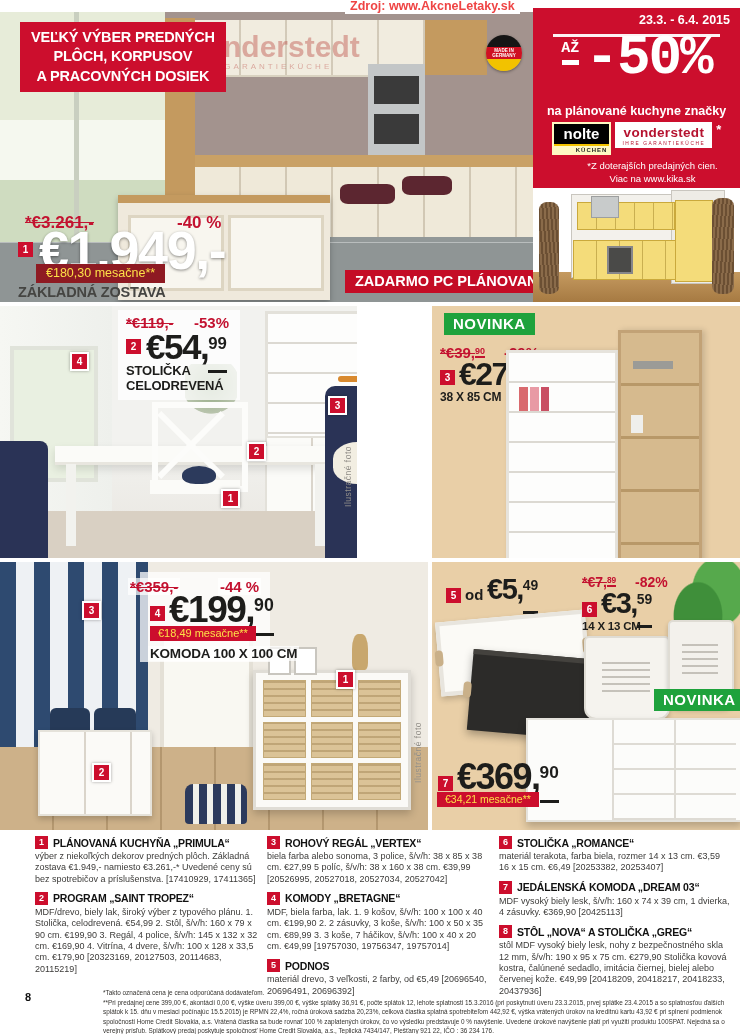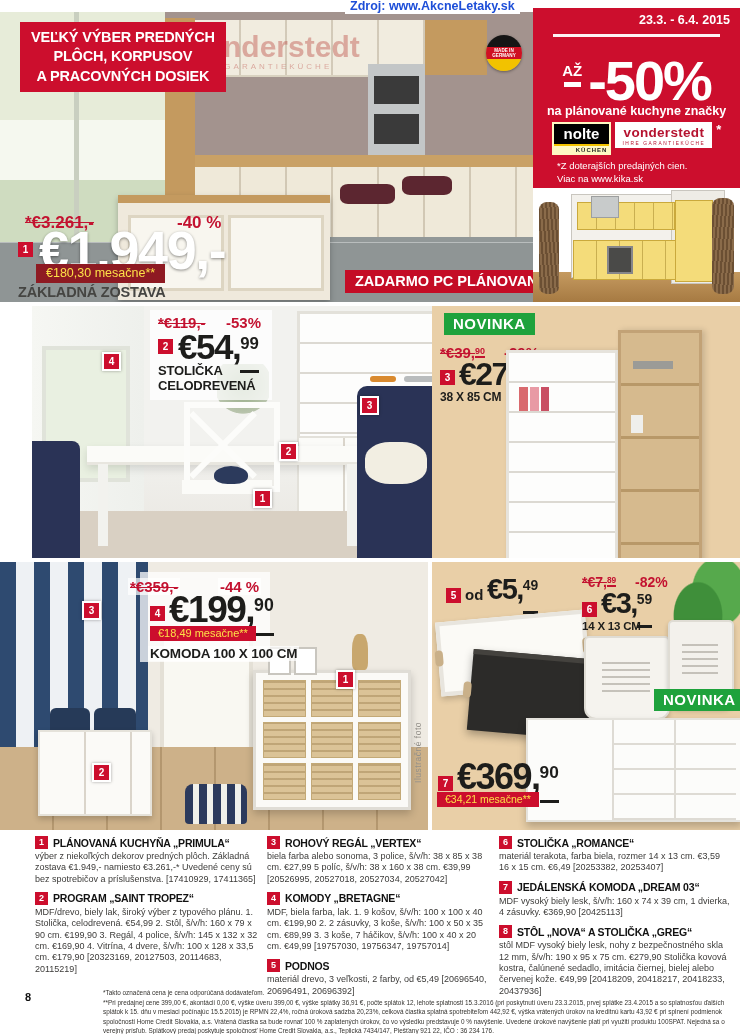--- a/index.html
+++ b/index.html
@@ -24,21 +24,21 @@
            letter-spacing:.5px;padding:2px 9px 3px 9px;}
   .vtext{writing-mode:vertical-rl;transform:rotate(180deg);font-size:8.5px;color:#93908a;letter-spacing:.5px;}
   .capt{font-weight:bold;color:#1d1d1b;letter-spacing:-.2px;}
   
   #kitchen-photo{left:0;top:12px;width:533px;height:290px;background:linear-gradient(180deg,#a3938e 0 62%,#99948f 62% 75%,#929898 75% 100%);overflow:hidden;}
   .headline{background:#cc0e2d;color:#fff;font-weight:bold;font-size:14.5px;line-height:1.34;
             text-align:center;padding:6px 11px;letter-spacing:-.2px;}
   #promo-panel{left:533px;top:8px;width:207px;height:180px;background:#cc0e2d;color:#fff;}
   #kitchen-render{left:533px;top:188px;width:207px;height:114px;background:#fff;overflow:hidden;}
   
-  #dining-photo{left:0;top:306px;width:428px;height:252px;background:linear-gradient(180deg,#f2f2ef 0 55%,#e8e5df 100%);overflow:hidden;margin-left:32px;}
+  #dining-photo{left:0;top:306px;width:357px;height:252px;background:linear-gradient(180deg,#f2f2ef 0 55%,#e8e5df 100%);overflow:hidden;}
   #shelf-panel{left:432px;top:306px;width:308px;height:252px;background:#e9cfa7;overflow:hidden;}
   
   #hall-photo{left:0;top:562px;width:428px;height:268px;background:#efebe3;overflow:hidden;}
   #acc-panel{left:432px;top:562px;width:308px;height:268px;background:#e9cfa7;overflow:hidden;}
   
   .pcol{position:absolute;top:836px;}
   .prod{margin-bottom:7px;}
   .prod-head{display:flex;align-items:center;gap:5px;margin-bottom:2px;}
   .prod-title{font-weight:bold;font-size:10.5px;letter-spacing:-.2px;color:#111;}
   .prod-body{font-size:9px;line-height:1.26;color:#3c3b39;}
@@ -47,21 +47,21 @@
   #page-num{left:25px;top:991px;font-size:11px;font-weight:bold;color:#111;}
   
   .shelf-lines-w{background:repeating-linear-gradient(180deg,#fdfdfc 0 28px,#dcd9d2 28px 30px);}
   .seams-v{background-image:repeating-linear-gradient(90deg,transparent 0 44px,rgba(120,100,70,.25) 44px 46px);}
 </style>
 </head>
 <body>
 
 <div id="page">
 
-  <div class="abs" style="left:345px;top:0;z-index:60;background:#fff;padding:0 5px;height:14px;line-height:13px;font-size:12.5px;font-weight:bold;color:#1d4ed8;">Zdroj: www.AkcneLetaky.sk</div>
+  <div class="abs" style="left:345px;top:0;z-index:60;background:#fff;padding:0 5px;height:14px;line-height:13px;font-size:12.5px;font-weight:bold;color:#ef4444;">Zdroj: www.AkcneLetaky.sk</div>
 
   <div id="kitchen-photo" class="abs">
     <div class="abs" style="left:0;top:0;width:165px;height:240px;background:linear-gradient(180deg,#e7ecd9 0 45%,#f5f8ef 45% 70%,#cfdcc0 70% 100%);"></div>
     <div class="abs" style="left:74px;top:0;width:5px;height:240px;background:#c9cfc0;"></div>
     <div class="abs" style="left:165px;top:6px;width:30px;height:236px;background:#c49a5f;"></div>
     <div class="abs seams-v" style="left:195px;top:8px;width:230px;height:55px;background-color:#f1ecdf;border-bottom:2px solid #d9d2c0;"></div>
     <div class="abs" style="left:425px;top:8px;width:62px;height:55px;background:#c49a5f;"></div>
     <div class="abs" style="left:368px;top:52px;width:57px;height:105px;background:#c3c6c7;">
       <div class="abs" style="left:6px;top:12px;width:45px;height:28px;background:#3a3a3a;"></div>
       <div class="abs" style="left:6px;top:50px;width:45px;height:30px;background:#3a3a3a;"></div>
@@ -100,40 +100,40 @@
     <div class="abs redbar dark" style="left:36px;top:252px;z-index:5;">€180,30 mesačne**</div>
     <div class="abs capt" style="left:18px;top:272px;font-size:14.5px;color:#454542;z-index:5;">ZÁKLADNÁ ZOSTAVA</div>
 
     <div class="abs" style="left:345px;top:258px;background:#c40c26;color:#fff;font-weight:bold;font-size:14.5px;
          padding:3px 10px 4px 10px;z-index:6;white-space:nowrap;">ZADARMO PC PLÁNOVANIE!</div>
   </div>
 
   <div id="promo-panel" class="abs">
     <div class="abs" style="right:10px;top:5px;font-size:12.5px;font-weight:bold;text-align:right;">23.3. - 6.4. 2015</div>
     <div class="abs" style="left:20px;right:20px;top:26px;height:2.5px;background:rgba(255,255,255,.95);"></div>
-    <div class="abs" style="left:0;right:0;top:46px;display:flex;justify-content:center;align-items:flex-start;gap:6px;">
+    <div class="abs" style="left:0;right:0;top:24px;display:flex;justify-content:center;align-items:flex-start;gap:6px;font-family:Liberation Mono, monospace;">
       <div style="padding-top:8px;text-align:center;">
         <div style="font-size:15px;font-weight:bold;">AŽ</div>
         <div style="width:17px;height:5px;background:#fff;margin:3px auto 0 auto;"></div>
       </div>
       <div style="font-size:56px;font-weight:bold;letter-spacing:-2px;line-height:.95;">-50%</div>
     </div>
     <div class="abs" style="left:0;right:0;top:96px;text-align:center;font-size:12.5px;font-weight:bold;">na plánované kuchyne značky</div>
     <div class="abs" style="left:0;right:0;top:114px;display:flex;justify-content:center;align-items:flex-start;gap:4px;">
       <div style="background:#fef9c3;padding:2px;">
         <div style="background:#000;color:#fff;font-weight:bold;font-size:15px;padding:1px 10px 2px 10px;border-bottom:2px solid #f2c200;">nolte</div>
         <div style="font-size:6px;color:#222;text-align:right;letter-spacing:1px;padding:1px 2px 0 0;font-weight:bold;">KÜCHEN</div>
       </div>
       <div style="background:#fff;padding:3px 7px 2px 7px;text-align:center;">
         <div style="color:#b5122f;font-weight:bold;font-size:13.5px;letter-spacing:.3px;">vonderstedt</div>
         <div style="color:#b5122f;font-size:4.8px;letter-spacing:1.6px;margin-top:1px;">IHRE GARANTIEKÜCHE</div>
       </div>
       <div style="font-size:13px;font-weight:bold;">*</div>
     </div>
-    <div class="abs" style="left:4px;right:0;top:152px;font-size:9.5px;line-height:1.35;padding-left:20px;">
+    <div class="abs" style="left:12px;right:0;top:152px;text-align:center;font-size:9.5px;line-height:1.35;padding-left:20px;">
       <div>*Z doterajších predajných cien.</div>
       <div>Viac na www.kika.sk</div>
     </div>
   </div>
 
   <div id="kitchen-render" class="abs">
     <div class="abs" style="left:0;bottom:0;width:207px;height:30px;background:linear-gradient(180deg,#c59a60,#a67a42);"></div>
     <div class="abs" style="left:38px;top:6px;width:100px;height:82px;background:#f3f1ec;border:1px solid #c9c6bf;"></div>
     <div class="abs" style="left:138px;top:2px;width:52px;height:92px;background:#eeece6;border:1px solid #c9c6bf;"></div>
     <div class="abs" style="left:44px;top:14px;width:96px;height:26px;background:#f4dc7a;border:1px solid #caa93c;background-image:repeating-linear-gradient(90deg,transparent 0 18px,rgba(150,120,30,.45) 18px 19px);"></div>

